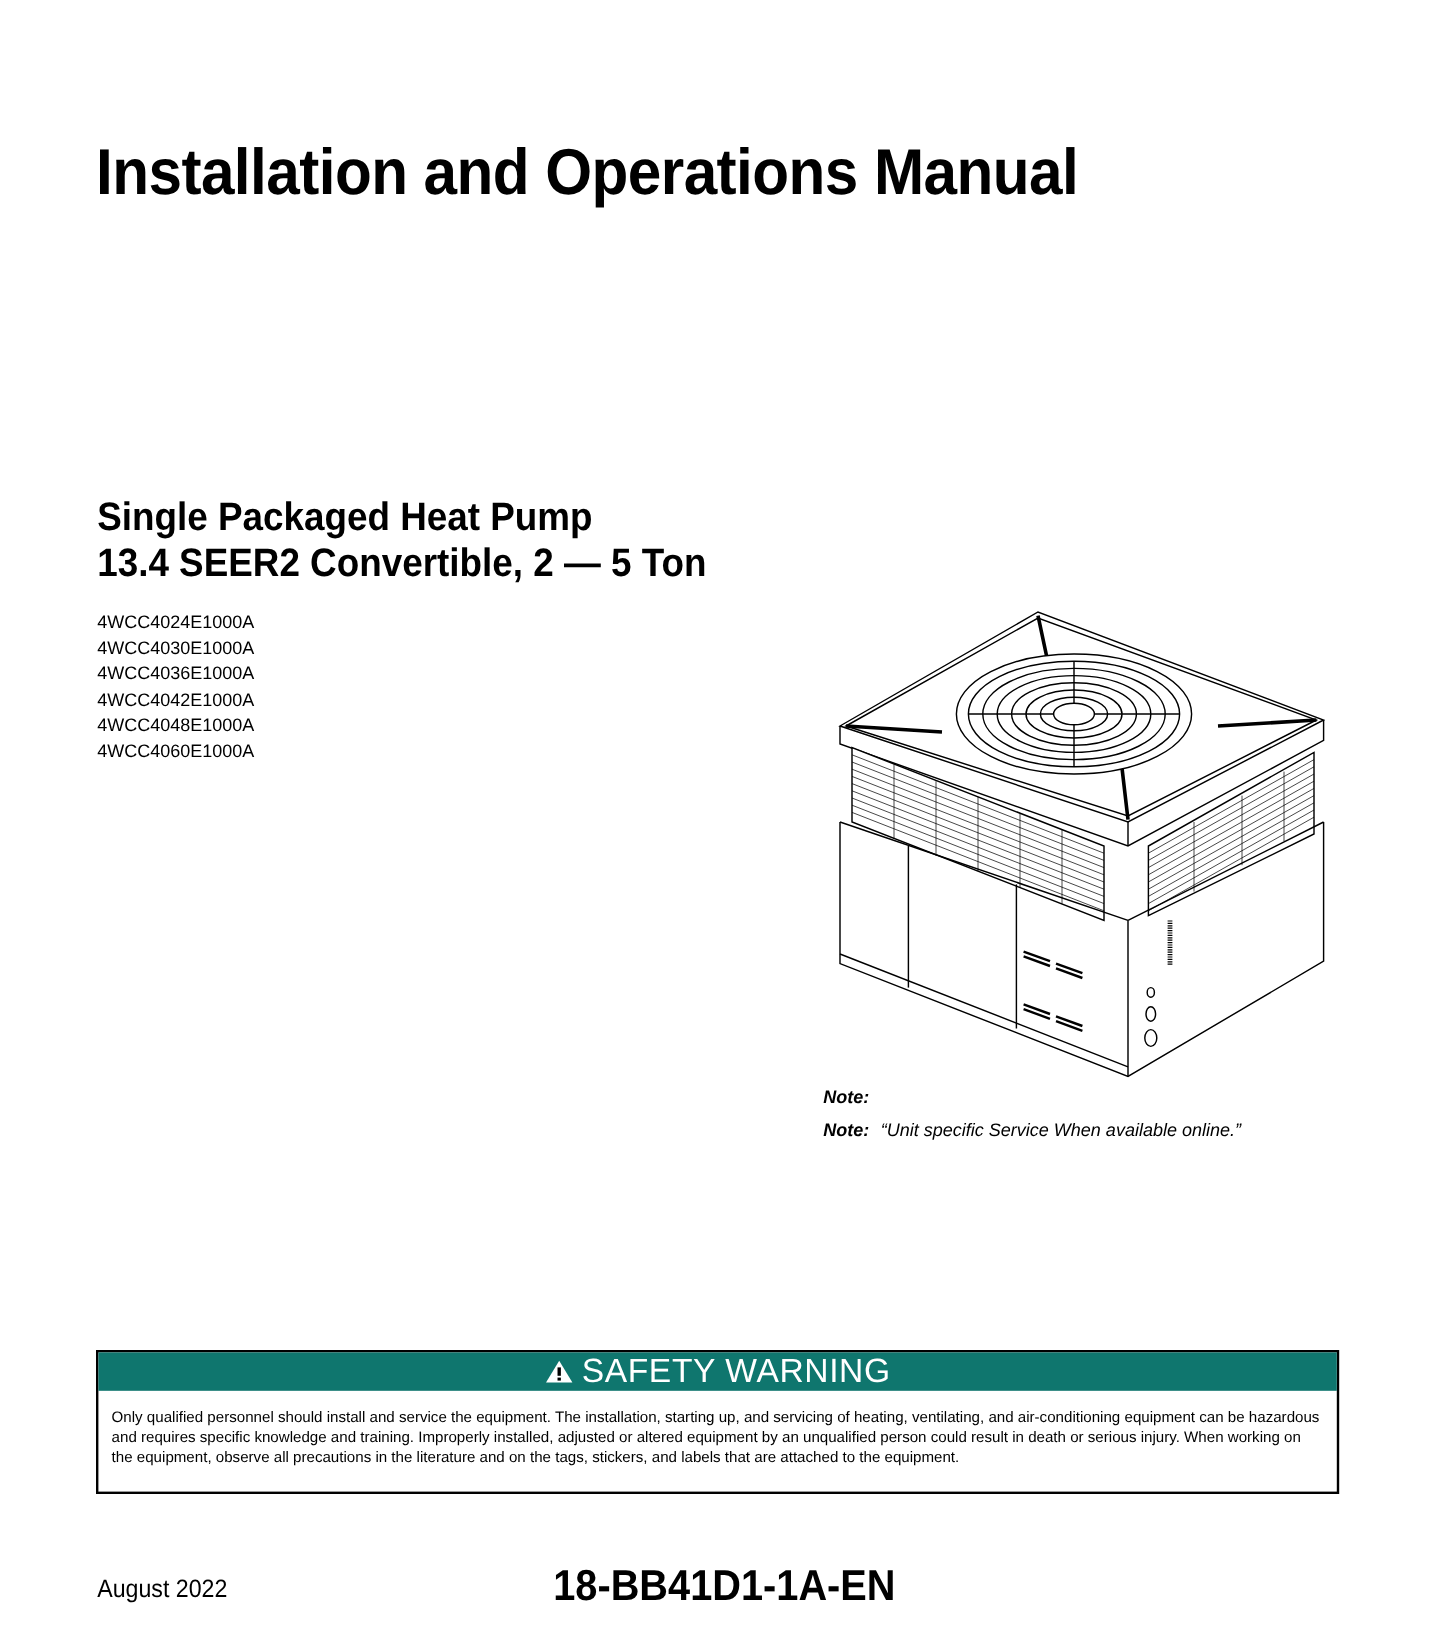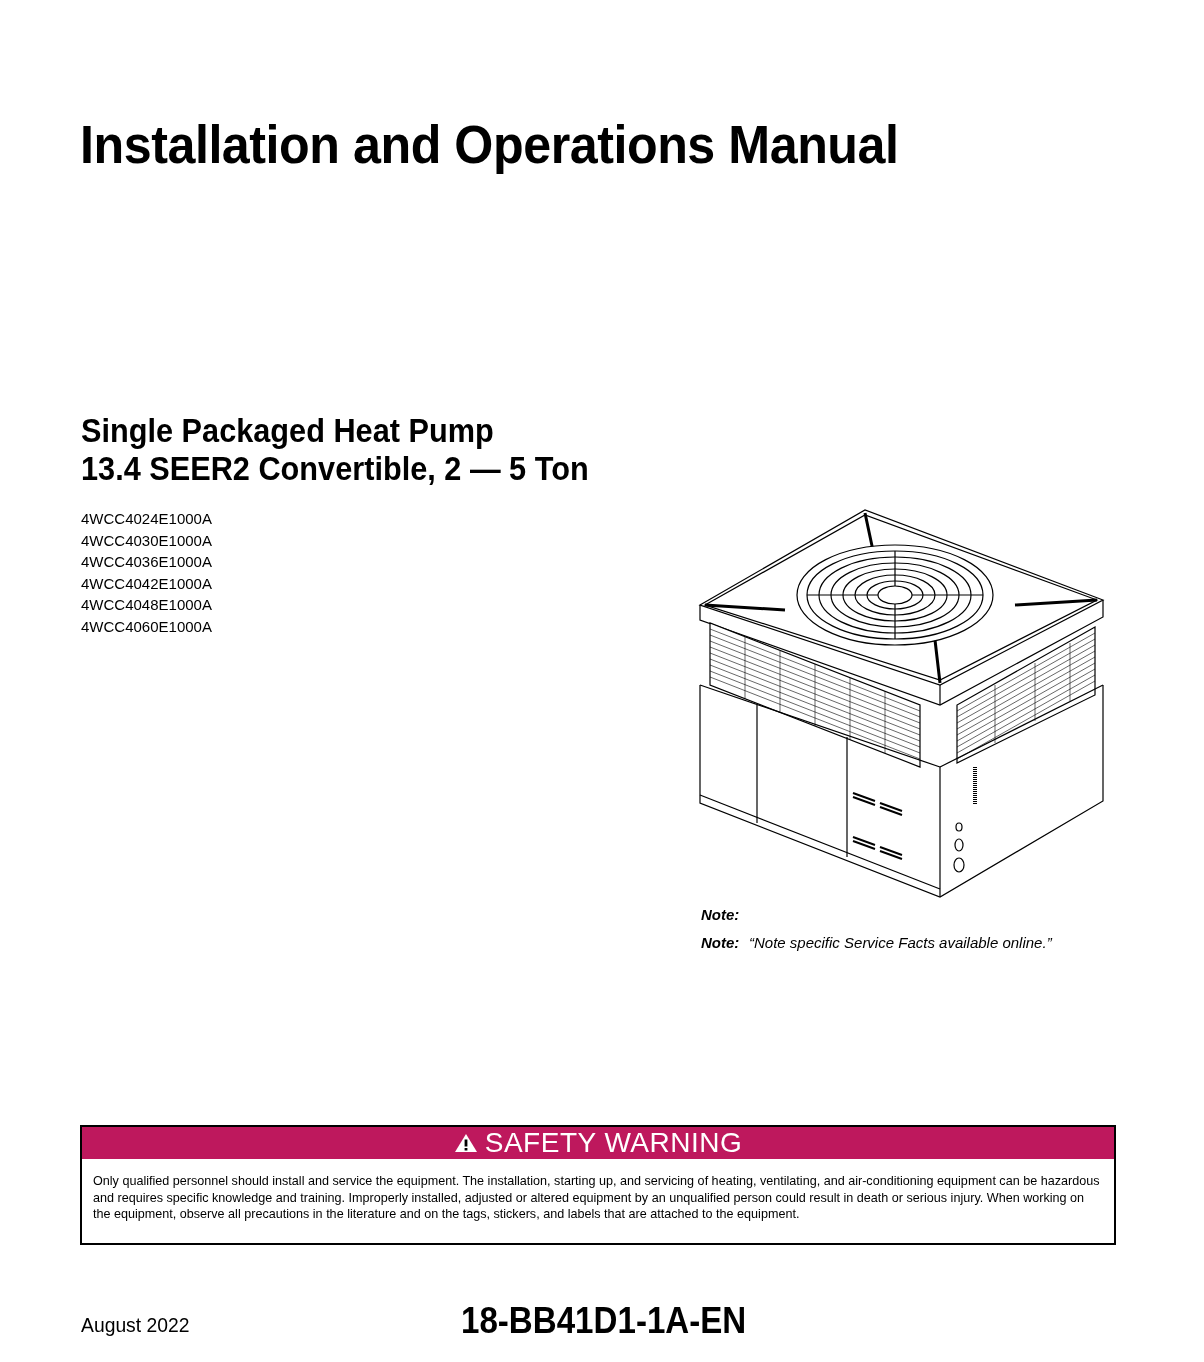--- a/index.html
+++ b/index.html
@@ -23,29 +23,29 @@
     font-size: 15px; line-height: 21.6px;
   }
   .models div { white-space: nowrap; text-align: right; }
   .illustration {
     position: absolute; left: 695px; top: 505px; width: 412px; height: 398px;
   }
   .notes {
     position: absolute; left: 686px; top: 905px; font-size: 15px; line-height: 20px;
     font-style: italic;
   }
-  .note { display: flex; margin-bottom: 8px; margin-left: 15px; }
+  .note { display: flex; margin-bottom: 8px; }
   .note-label { font-weight: bold; width: 48px; flex: 0 0 48px; }
   .note-text { width: 380px; }
   .warning-box {
     position: absolute; left: 80px; top: 1125px; width: 1036px; height: 120px;
     border: 2px solid #000; box-sizing: border-box;
   }
   .warning-header {
-    background: #be185d; color: #fff; height: 32px;
+    background: #0f766e; color: #fff; height: 32px;
     display: flex; align-items: center; justify-content: center;
     font-size: 28px; letter-spacing: 0.5px;
   }
   .warning-header svg { margin-right: 7px; }
   .warning-body {
     padding: 14px 12px 0 11px; font-size: 12.6px; line-height: 16.5px;
   }
   .footer-date {
     position: absolute; left: 81px; top: 1313px; font-size: 21px;
     transform: scaleX(0.92); transform-origin: left top;
@@ -155,21 +155,21 @@
     <line x1="280" y1="262" x2="280" y2="300" stroke-width="4" stroke-dasharray="1,1"></line>
   </svg>
 </div>
 
 <div class="notes">
   <div class="note">
     <span class="note-label">Note:</span>
   </div>
   <div class="note">
     <span class="note-label">Note:</span>
-    <span class="note-text">“Note specific Service Facts available online.”</span>
+    <span class="note-text">“Unit specific Service When available online.”</span>
   </div>
 </div>
 
 <div class="warning-box">
   <div class="warning-header">
     <svg width="24" height="20" viewBox="0 0 24 20">
       <polygon points="12,1 23,19 1,19" fill="#fff"></polygon>
       <rect x="10.6" y="6.5" width="2.8" height="7" fill="#000"></rect>
       <rect x="10.6" y="15" width="2.8" height="2.5" fill="#000"></rect>
     </svg>

